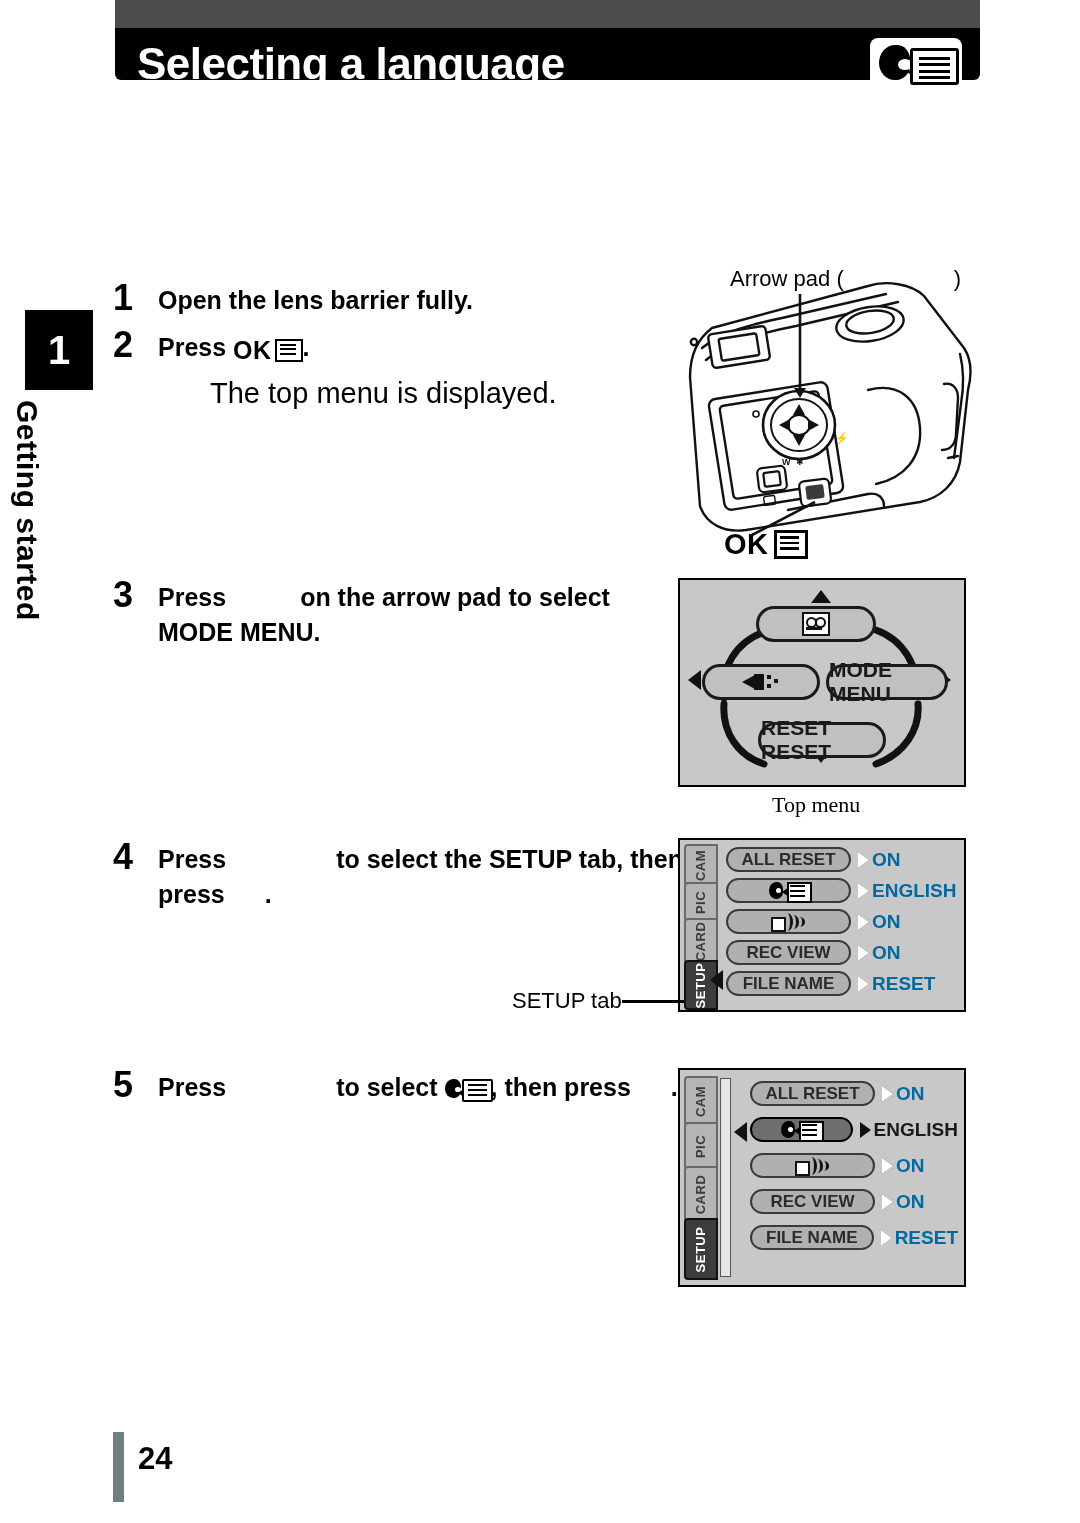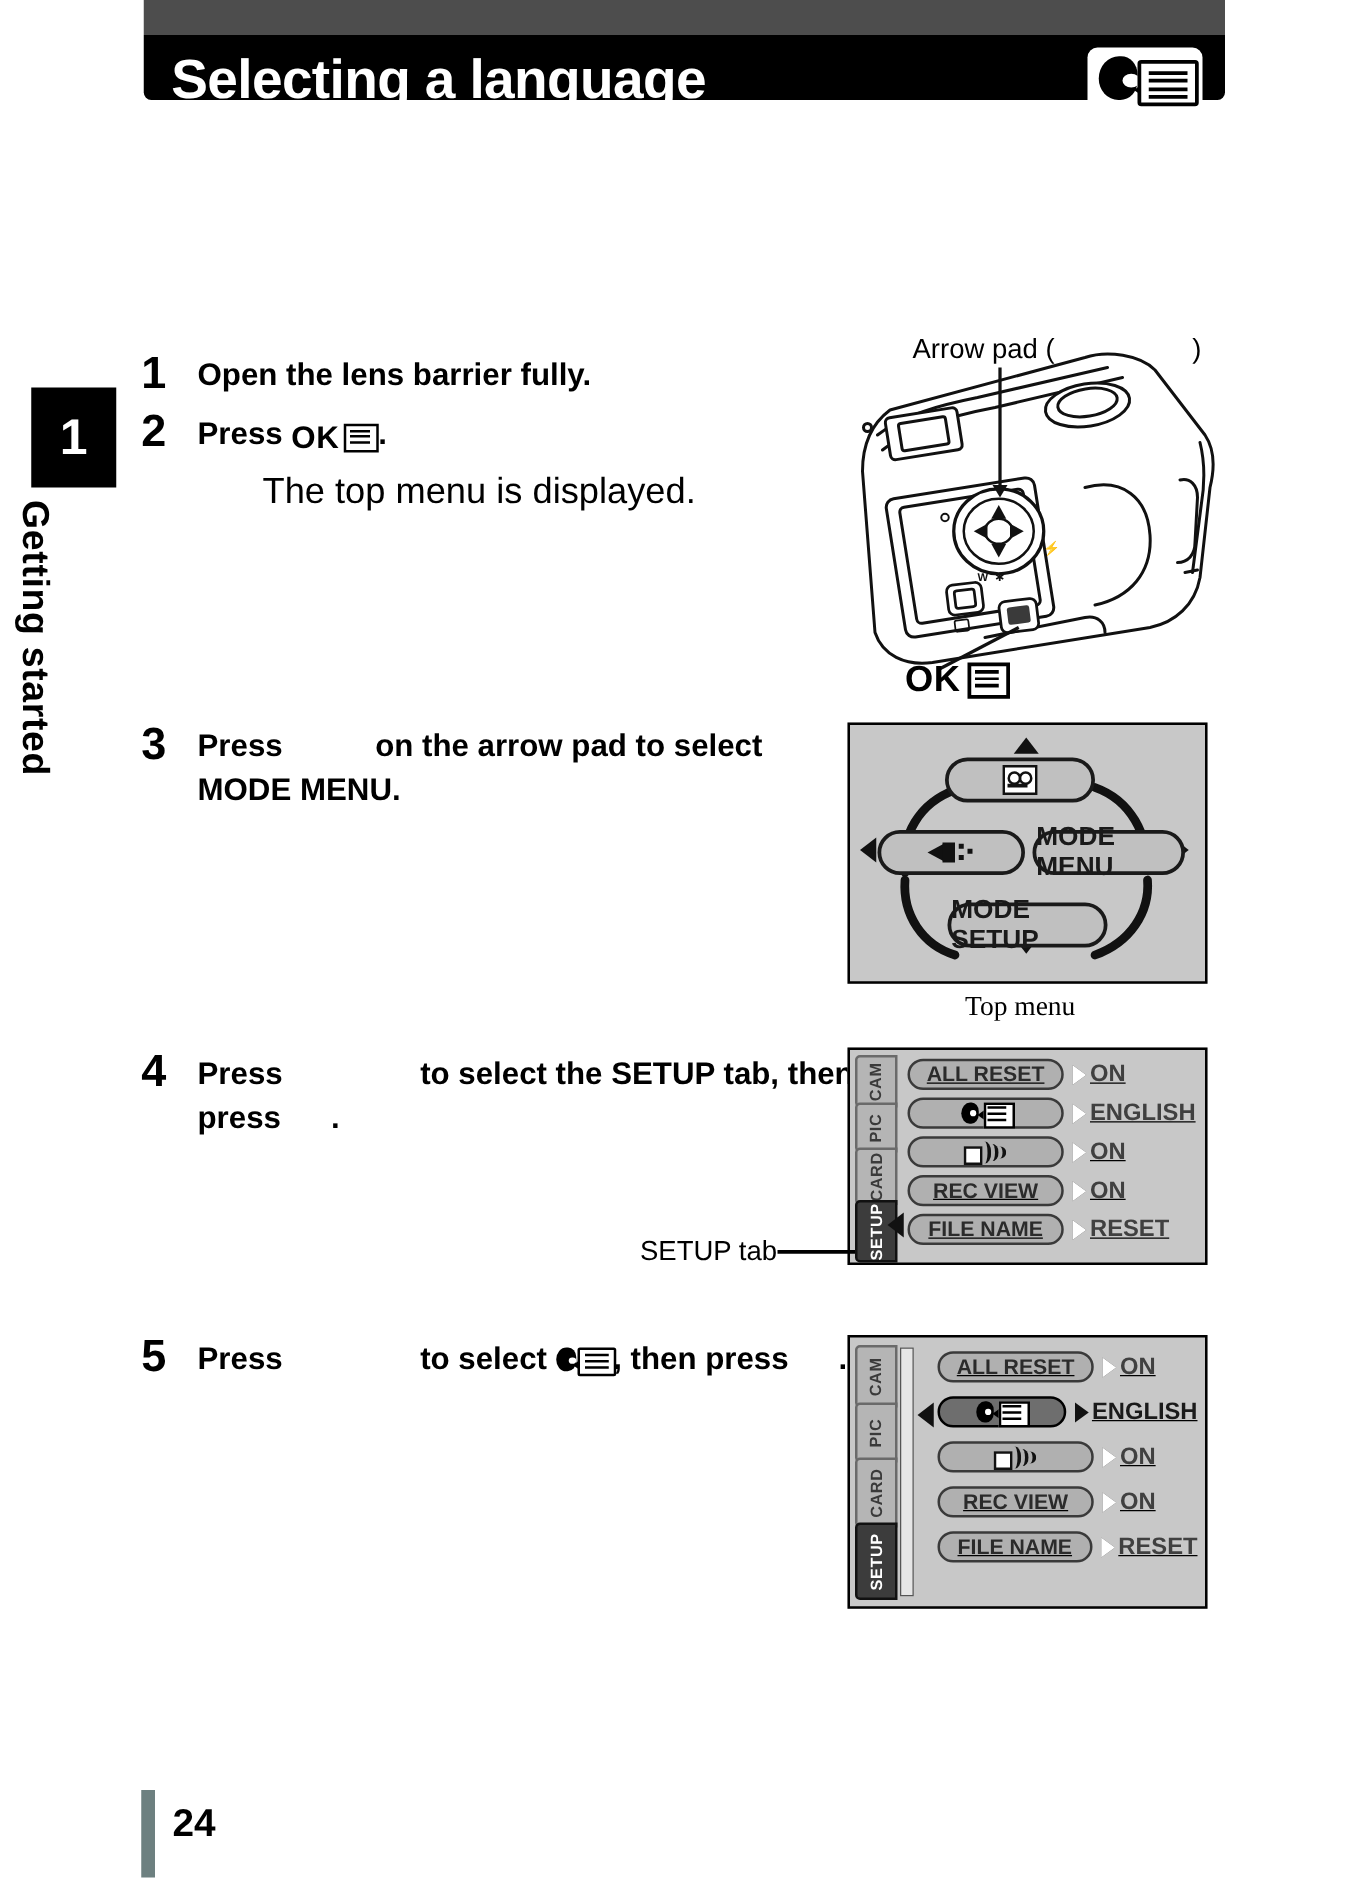--- a/index.html
+++ b/index.html
@@ -81,26 +81,26 @@
 
   .setup-screen{width:284px;height:170px;}
   .setup-screen.big{height:215px;}
   .tabcol{position:absolute;left:4px;top:4px;width:34px;bottom:4px;}
   .tab{position:absolute;left:0;width:30px;background:#b5b5b5;border:2px solid #6a6a6a;
        border-radius:4px 0 0 4px;color:#3a3a3a;font-size:13px;font-weight:bold;
        display:flex;align-items:center;justify-content:center;}
   .tab span{transform:rotate(-90deg);white-space:nowrap;letter-spacing:0.5px;}
   .tab.active{background:#3c3c3c;color:#fff;border-color:#111;}
   .rows{position:absolute;left:46px;right:6px;top:6px;bottom:6px;}
-  .row{position:absolute;left:0;right:0;height:27px;display:flex;align-items:center;text-decoration:underline;}
+  .row{position:absolute;left:0;right:0;height:27px;display:flex;align-items:center;}
   .pill{width:125px;height:25px;background:#b0b0b0;border:2.5px solid #3a3a3a;border-radius:14px;
         display:flex;align-items:center;justify-content:center;font-size:17px;font-weight:bold;
         color:#2b2b2b;box-sizing:border-box;}
   .pill.sel{background:#6e6e6e;border-color:#000;}
-  .val{margin-left:7px;font-size:19px;font-weight:bold;color:#404040;white-space:nowrap;
+  .val{margin-left:7px;font-size:19px;font-weight:bold;color:#0369a1;white-space:nowrap;
        display:flex;align-items:center;gap:3px;}
   .val.sel{color:#1a1a1a;}
   .arrowhollow{width:0;height:0;border-top:8px solid transparent;border-bottom:8px solid transparent;
        border-left:11px solid #fff;filter:drop-shadow(0 0 0 #333);position:relative;}
   .arrowhollow::after{content:"";position:absolute;left:-11px;top:-8px;width:0;height:0;
        border-top:8px solid transparent;border-bottom:8px solid transparent;border-left:11px solid transparent;
        border-left-color:transparent;}
   .arrowsolid{width:0;height:0;border-top:8px solid transparent;border-bottom:8px solid transparent;
        border-left:11px solid #111;}
   .scrollbar{position:absolute;left:40px;top:8px;bottom:8px;width:9px;background:#e6e6e6;
@@ -309,21 +309,21 @@
         <i style="position:absolute;left:25px;top:11px;width:4px;height:4px;background:#111;display:block;"></i>
         <i style="position:absolute;left:32px;top:6px;width:4px;height:4px;background:#111;display:block;"></i>
       </span>
     </div>
 
     <div class="tm-btn" style="left:146px;top:84px;width:116px;height:30px;">
       <span>MODE MENU</span>
     </div>
 
     <div class="tm-btn" style="left:78px;top:142px;width:122px;height:30px;">
-      <span>MODE SETUP</span>
+      <span>RESET RESET</span>
     </div>
   </div>
   <div class="caption" style="left:772px;top:792px;font-family:Liberation Serif, serif;">Top menu</div>
 
   <div class="screen setup-screen" style="left:678px;top:838px;">
     <div class="tabcol">
       <div class="tab" style="top:0px;height:38px;">
         <span>CAM</span>
         </div>
       <div class="tab" style="top:38px;height:36px;">

